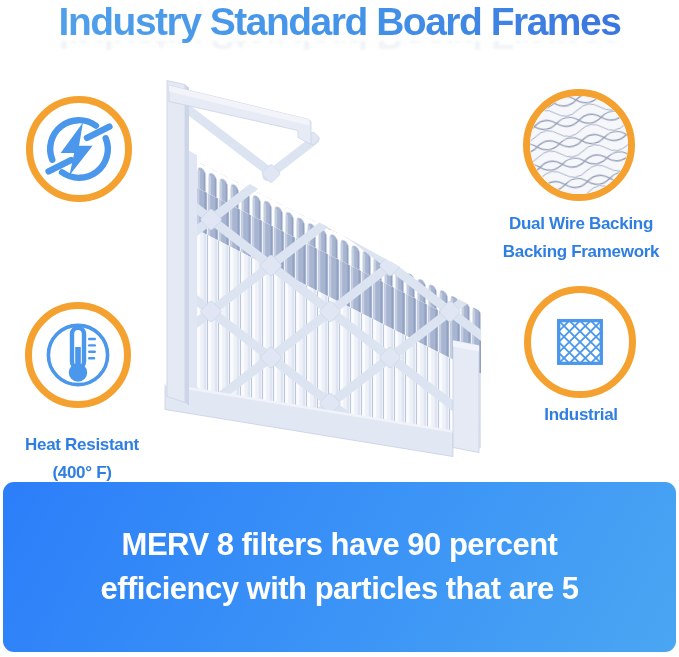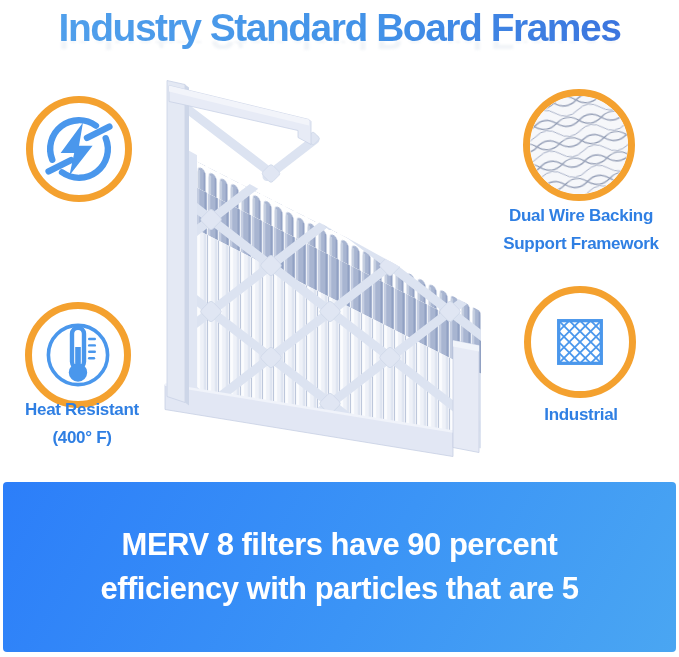--- a/index.html
+++ b/index.html
@@ -1,20 +1,20 @@
 <!DOCTYPE html>
 <html><head>
 <meta charset="utf-8">
 <style>
   html,body{margin:0;padding:0;background:#ffffff;}
   #stage{position:relative;width:679px;height:657px;background:#ffffff;overflow:hidden;
          font-family:"Liberation Sans", sans-serif;}
 
   
-  .title{position:absolute;left:0;top:6px;width:679px;text-align:center;
+  .title{position:absolute;left:0;top:0;width:679px;text-align:center;
          font-size:39px;font-weight:700;letter-spacing:-1.5px;color:#4292e8;
          line-height:44px;white-space:nowrap;}
   @supports ((-webkit-background-clip:text) or (background-clip:text)){
     .title{background:linear-gradient(90deg,#53a2ec 0%,#4292e8 55%,#3a6edc 100%);
            -webkit-background-clip:text;background-clip:text;color:transparent;}
   }
   .title-reflection{position:absolute;left:0;top:41px;width:679px;height:16px;overflow:hidden;
          text-align:center;font-size:39px;font-weight:700;letter-spacing:-1.5px;
          color:#9fb4cc;opacity:.14;transform:scaleY(-1);filter:blur(1px);
          line-height:44px;white-space:nowrap;pointer-events:none;}
@@ -24,26 +24,26 @@
         background:#ffffff;display:flex;align-items:center;justify-content:center;
         box-sizing:border-box;overflow:hidden;}
   .ring-tl{left:26px;top:96px;width:106px;height:106px;}
   .ring-tr{left:523px;top:89px;width:112px;height:112px;}
   .ring-bl{left:25px;top:302px;width:106px;height:106px;}
   .ring-br{left:524px;top:286px;width:112px;height:112px;}
 
   .feature-label{position:absolute;text-align:center;font-weight:700;font-size:17px;
         letter-spacing:-0.3px;color:#2f7fe3;line-height:28px;}
   .label-tl{left:0px;top:214px;width:164px;}
-  .label-tr{left:497px;top:202px;width:168px;}
-  .label-bl{left:0px;top:396px;width:164px;}
+  .label-tr{left:497px;top:210px;width:168px;}
+  .label-bl{left:0px;top:431px;width:164px;}
   .label-br{left:501px;top:401px;width:160px;}
 
   
-  .banner{position:absolute;left:3px;right:3px;top:482px;bottom:5px;border-radius:4px;
+  .banner{position:absolute;left:3px;right:3px;top:482px;bottom:5px;border-radius:11px;
         background:linear-gradient(120deg,#2c7ef9 0%,#3b94f6 55%,#4aa6f2 100%);
         display:flex;align-items:center;justify-content:center;}
   .banner-text{text-align:center;color:#ffffff;font-weight:700;font-size:31px;
         letter-spacing:-0.5px;line-height:44px;}
 
   
   .filter-render{position:absolute;left:163px;top:66px;width:335px;height:400px;}
 </style>
 </head>
 <body>
@@ -159,21 +159,21 @@
         </pattern>
       </defs>
       <g clip-path="url(#meshClip)">
         <rect x="0" y="0" width="100" height="100" fill="#f6f7fa"></rect>
         <rect x="-10" y="-10" width="120" height="120" fill="url(#meshPat)"></rect>
       </g>
     </svg>
   </div>
   <div class="feature-label label-tr">
     <div>Dual Wire Backing</div>
-    <div>Support Framework</div>
+    <div>Backing Framework</div>
   </div>
 
   <div class="ring ring-bl">
     <svg width="80" height="80" viewBox="0 0 100 100" aria-hidden="true">
       <circle cx="50" cy="50" r="37" fill="none" stroke="#4a97ec" stroke-width="4.5"></circle>
       <rect x="42.5" y="16" width="15" height="50" rx="7.5" fill="#ffffff" stroke="#4a97ec" stroke-width="5.5"></rect>
       <rect x="46.5" y="40" width="7" height="26" fill="#4a97ec"></rect>
       <circle cx="50" cy="72" r="11.5" fill="#4a97ec"></circle>
       <g stroke="#4a97ec" stroke-width="3" stroke-linecap="round">
         <line x1="64" y1="30" x2="71" y2="30"></line>

